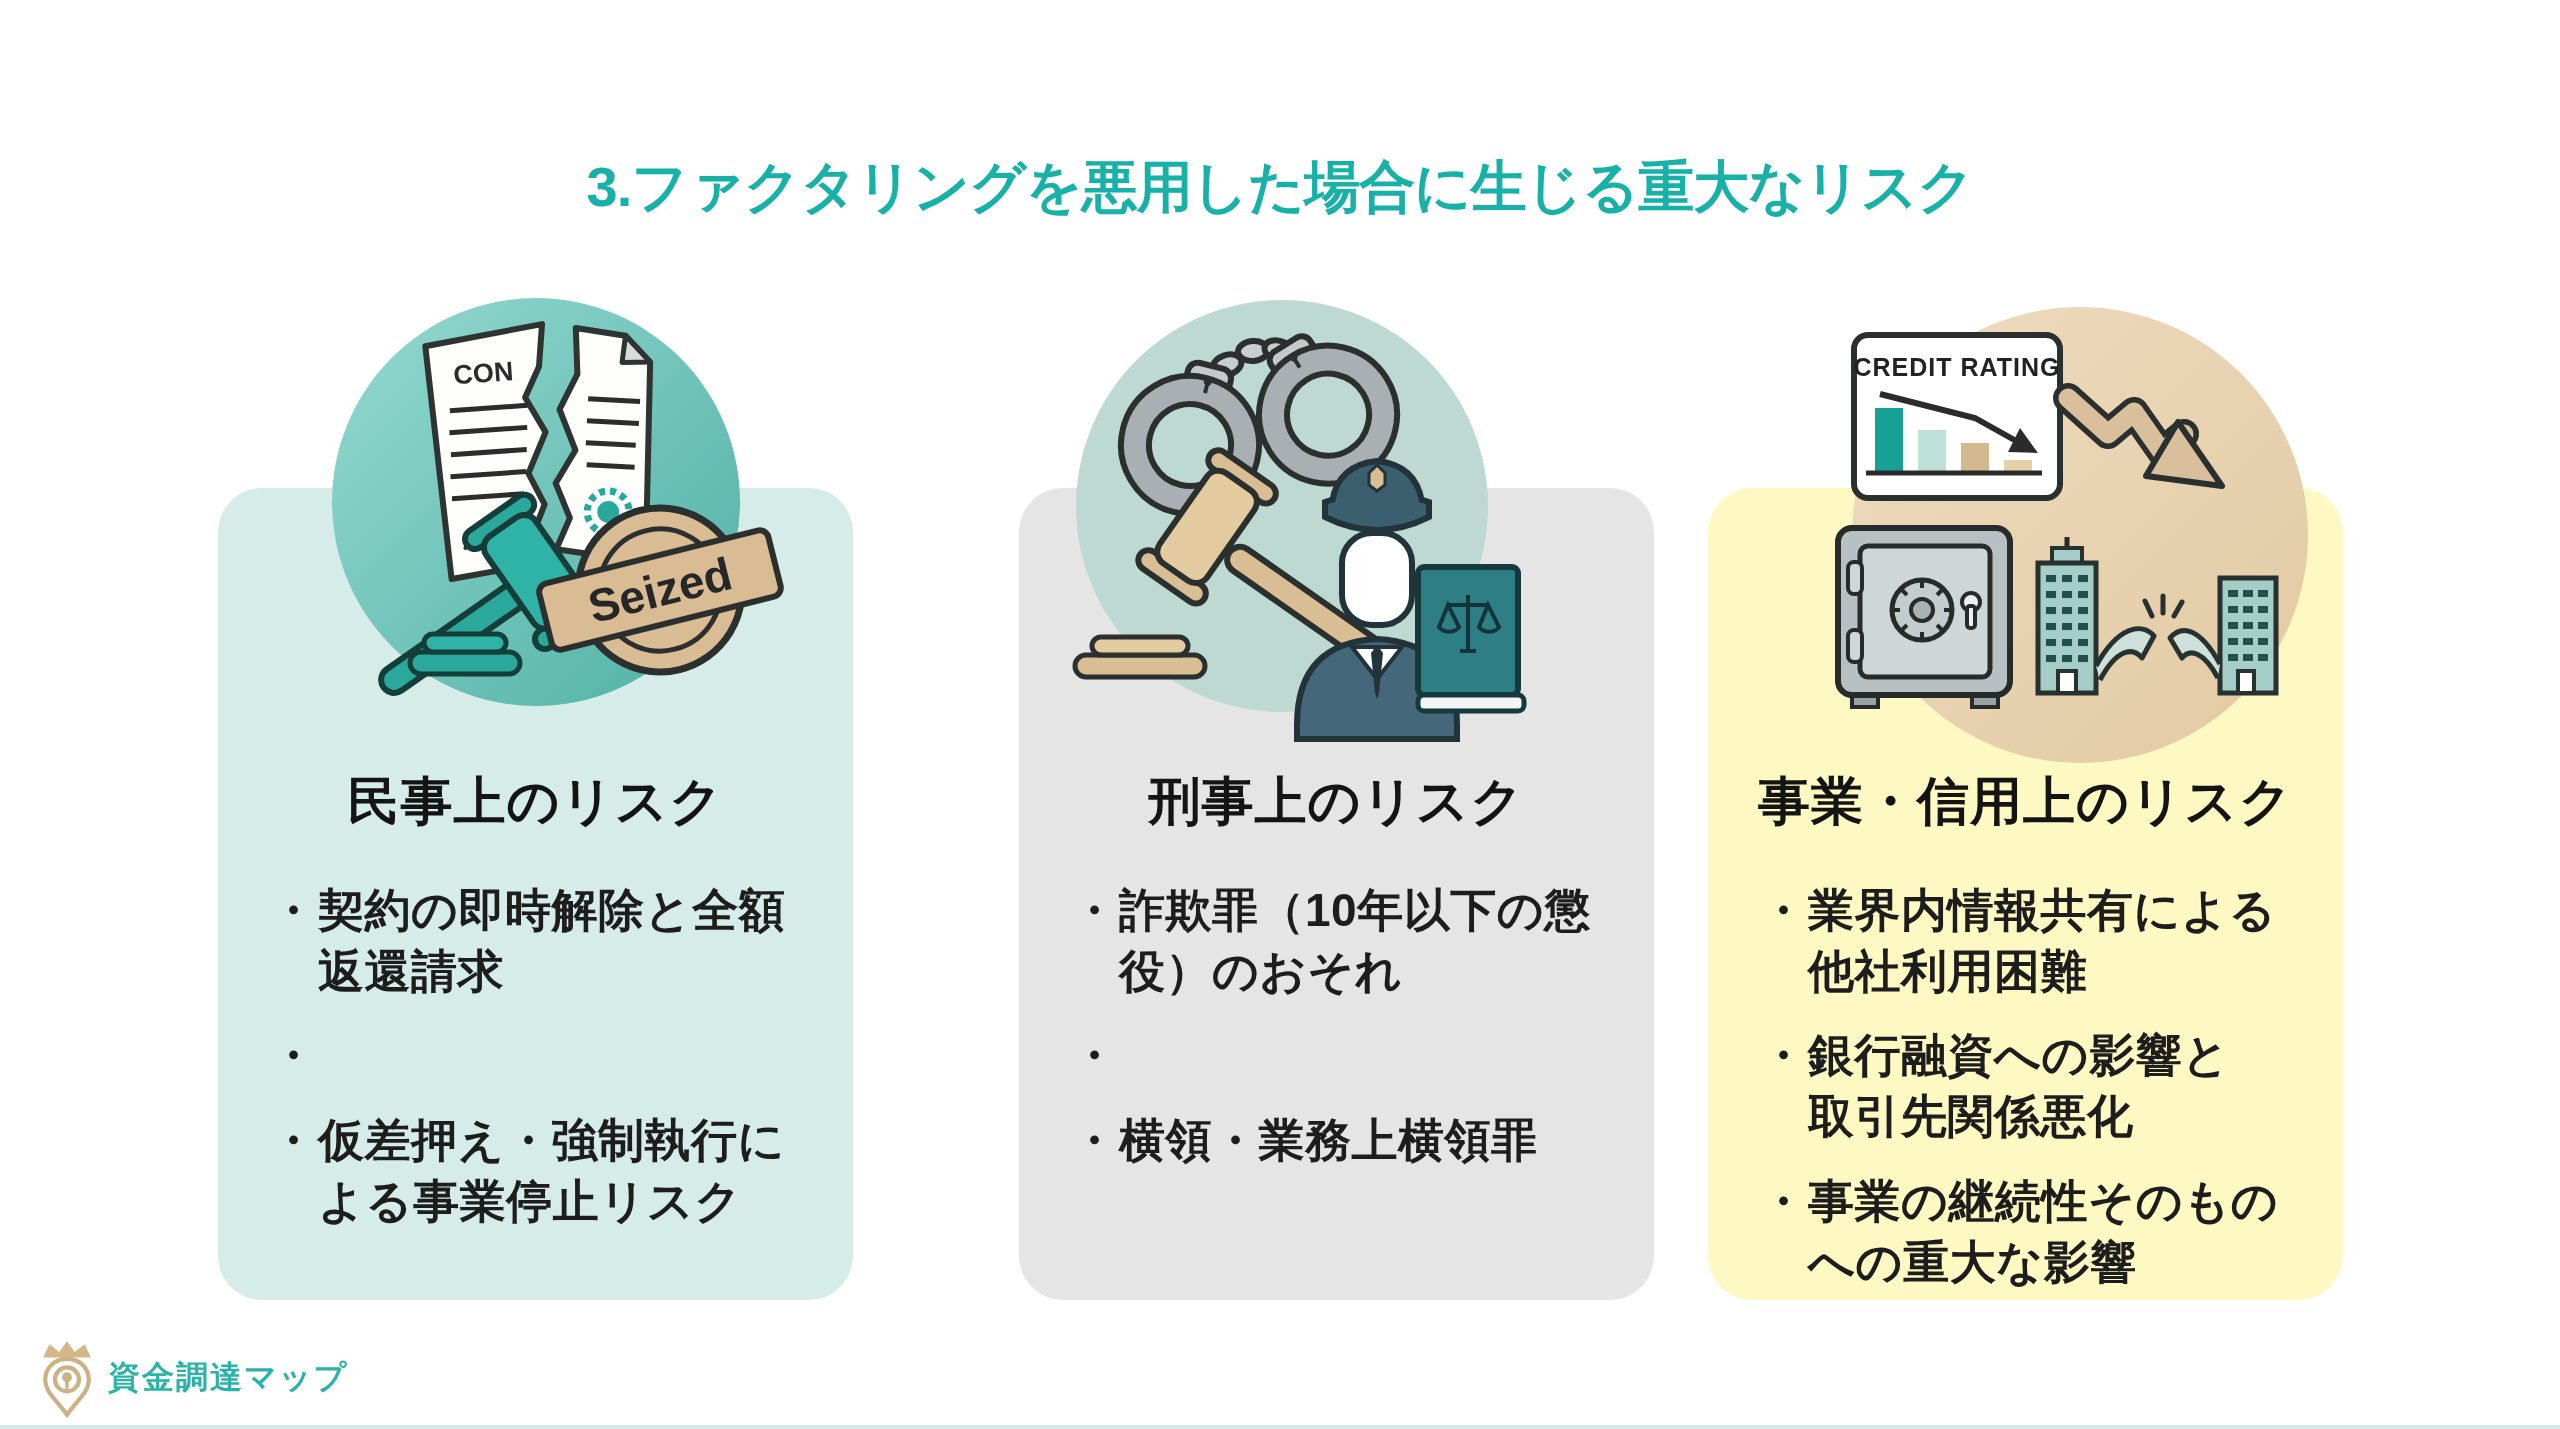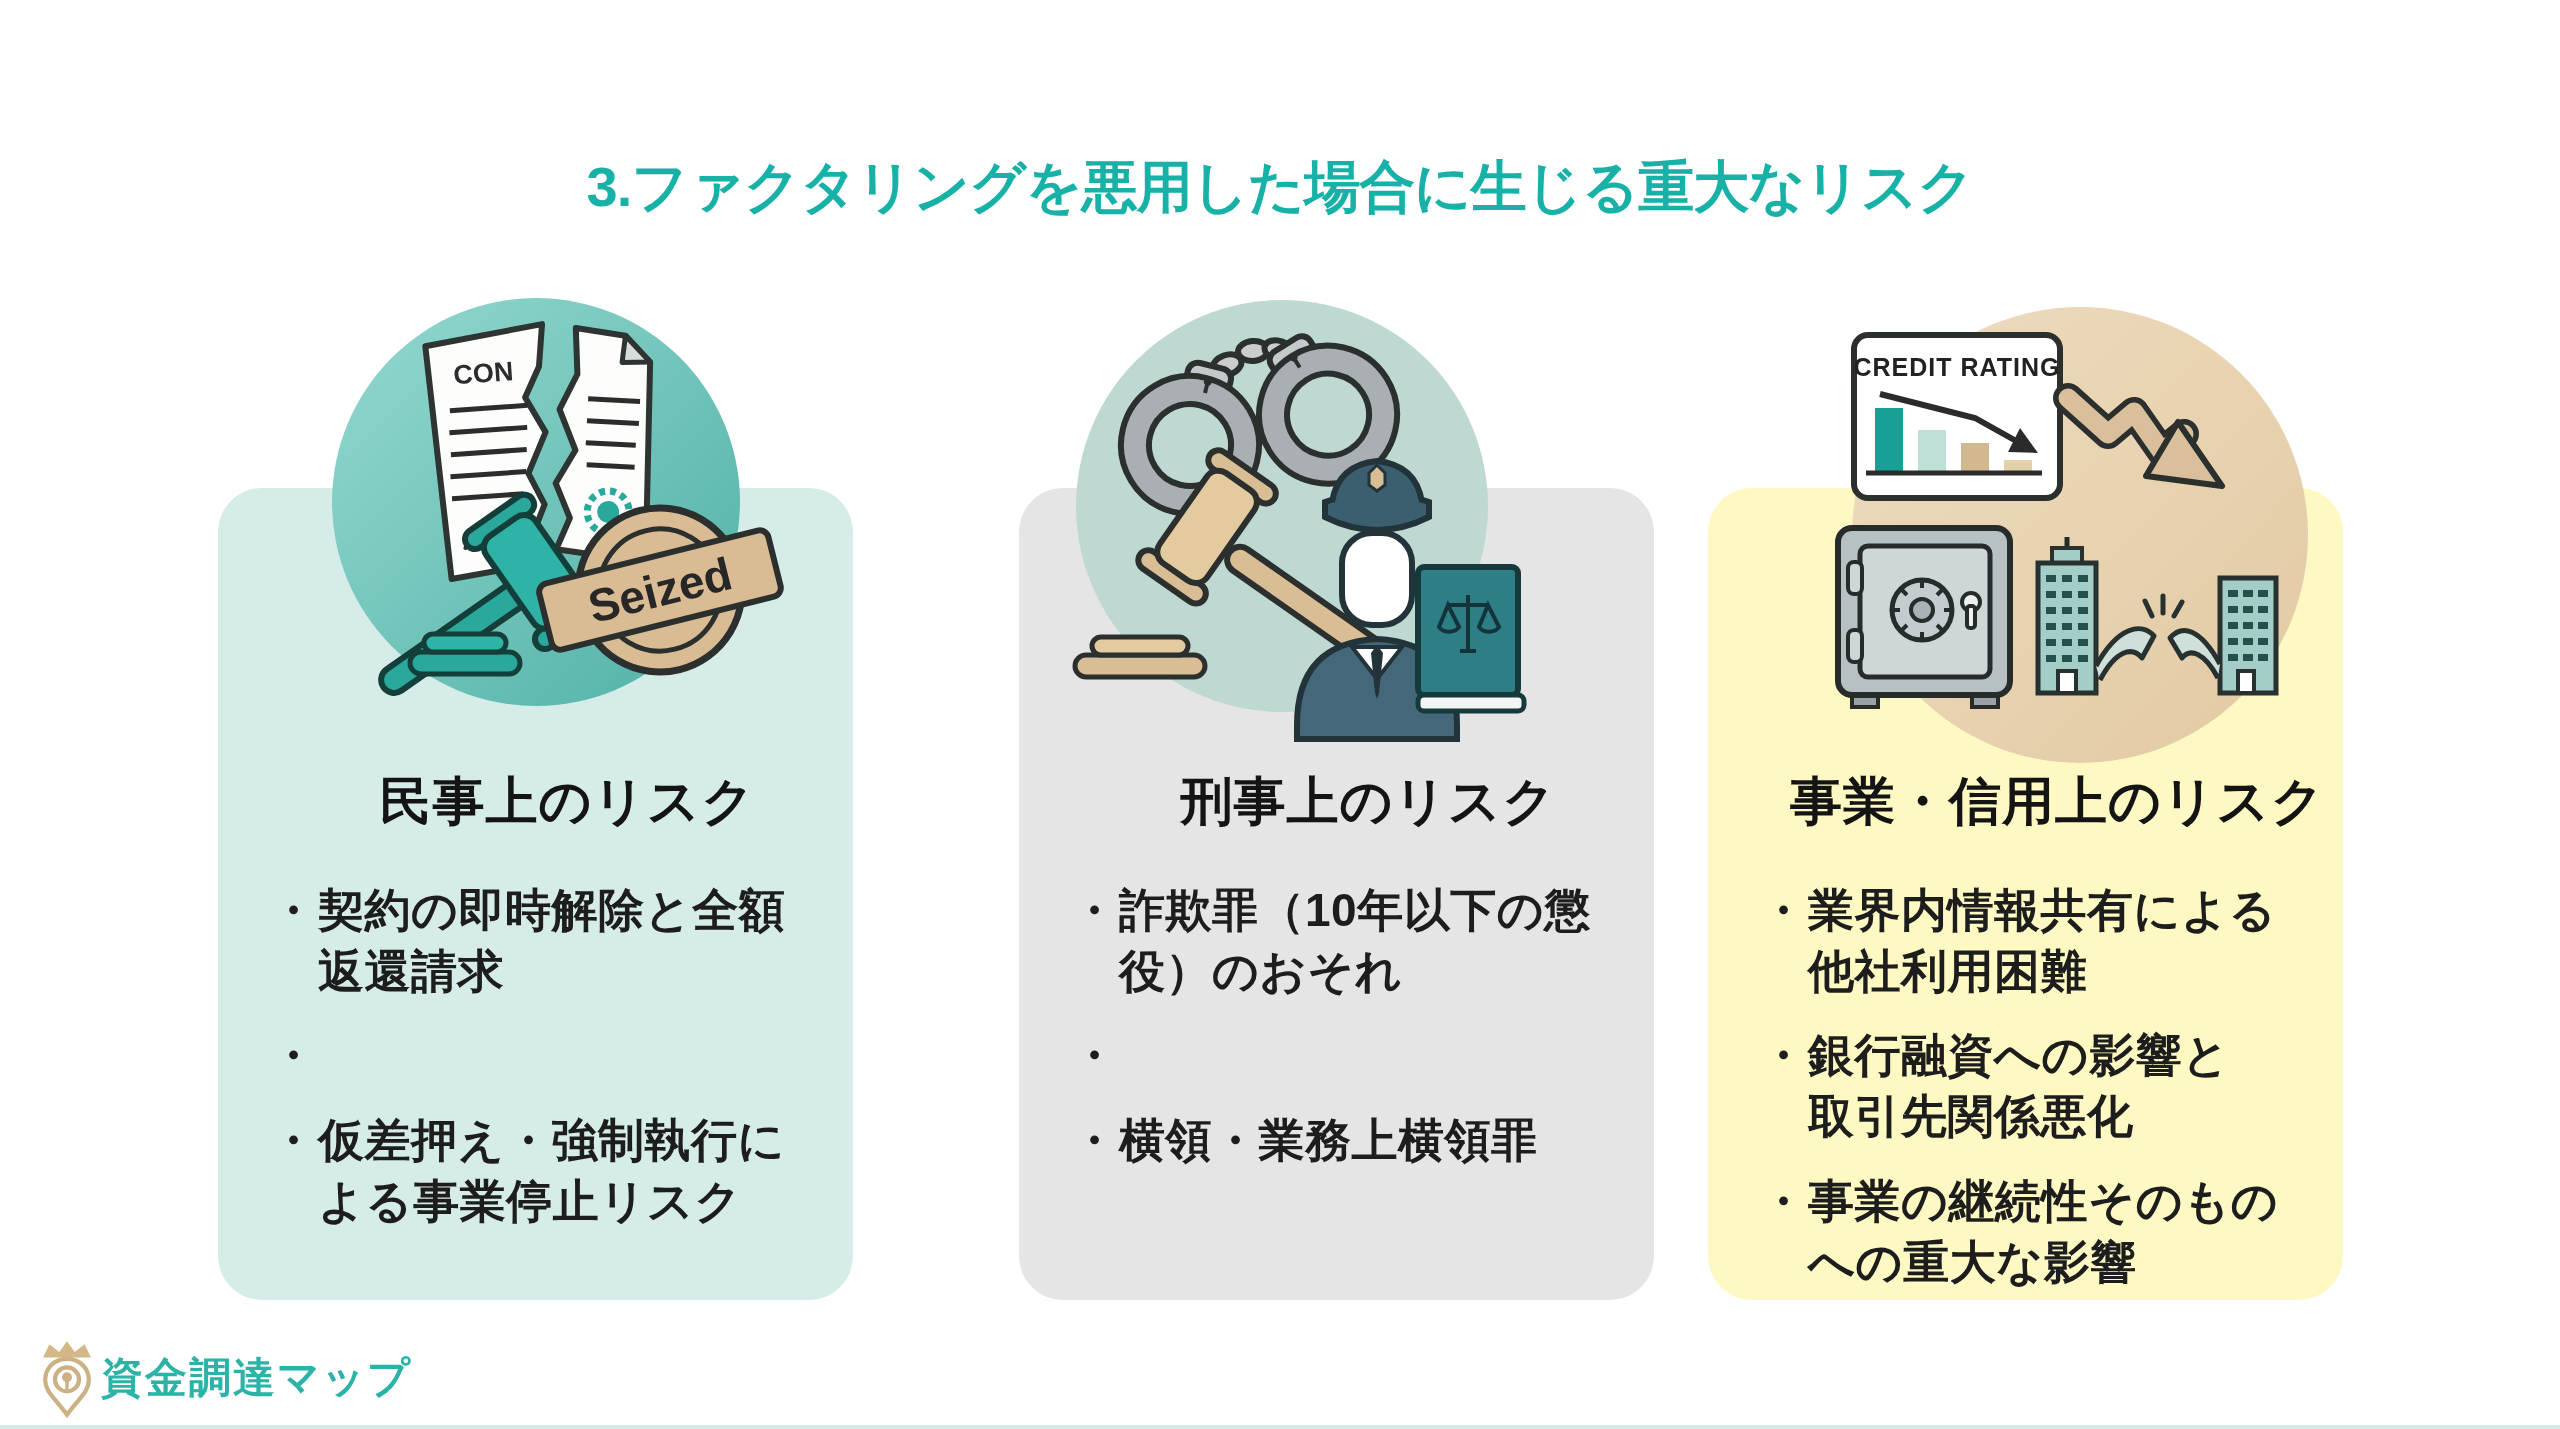--- a/index.html
+++ b/index.html
@@ -8,36 +8,36 @@
 
   .title{position:absolute;top:118px;left:0;width:2560px;text-align:center;
          font-size:56px;font-weight:900;color:#17b1a7;letter-spacing:-1px;line-height:1.1;}
 
   .card{position:absolute;top:488px;width:635px;height:812px;border-radius:44px;}
   .card-1{left:218px;background:#d6ece8;}
   .card-2{left:1019px;background:#e5e5e5;}
   .card-3{left:1708px;background:#fef9c3;}
 
   .card h2{position:absolute;top:279px;left:0;width:100%;margin:0;text-align:center;
-           font-size:52px;font-weight:800;color:#141414;letter-spacing:1px;padding-left:32px;}
+           font-size:52px;font-weight:800;color:#141414;letter-spacing:1px;}
 
   .bullets{position:absolute;top:392px;left:52px;right:28px;margin:0;padding:0;list-style:none;}
   .bullets li{display:flex;align-items:flex-start;margin:0 0 24px 0;
               font-size:46px;font-weight:700;line-height:1.32;color:#1d1d1d;}
   .bullets .dot{flex:0 0 48px;}
   .bullets .btxt{white-space:pre-line;letter-spacing:0.5px;}
 
   .illus{position:absolute;}
   #illus1{left:290px;top:250px;}
   #illus2{left:1020px;top:255px;}
   #illus3{left:1790px;top:290px;}
   svg text{font-family:"Liberation Sans","DejaVu Sans",sans-serif;}
 
   .logo{position:absolute;left:36px;top:1338px;display:flex;align-items:center;}
-  .logo-text{font-size:42px;font-weight:700;color:#2bb3a8;letter-spacing:2px;margin-left:3px;}
+  .logo-text{font-size:32px;font-weight:700;color:#2bb3a8;letter-spacing:2px;margin-left:10px;}
 
   .bottom-line{position:absolute;left:0;right:0;bottom:0;height:4px;background:#d5eae6;}
 </style>
 </head>
 <body>
 
 <div class="stage">
 
   <h1 class="title">3.ファクタリングを悪用した場合に生じる重大なリスク</h1>
 

